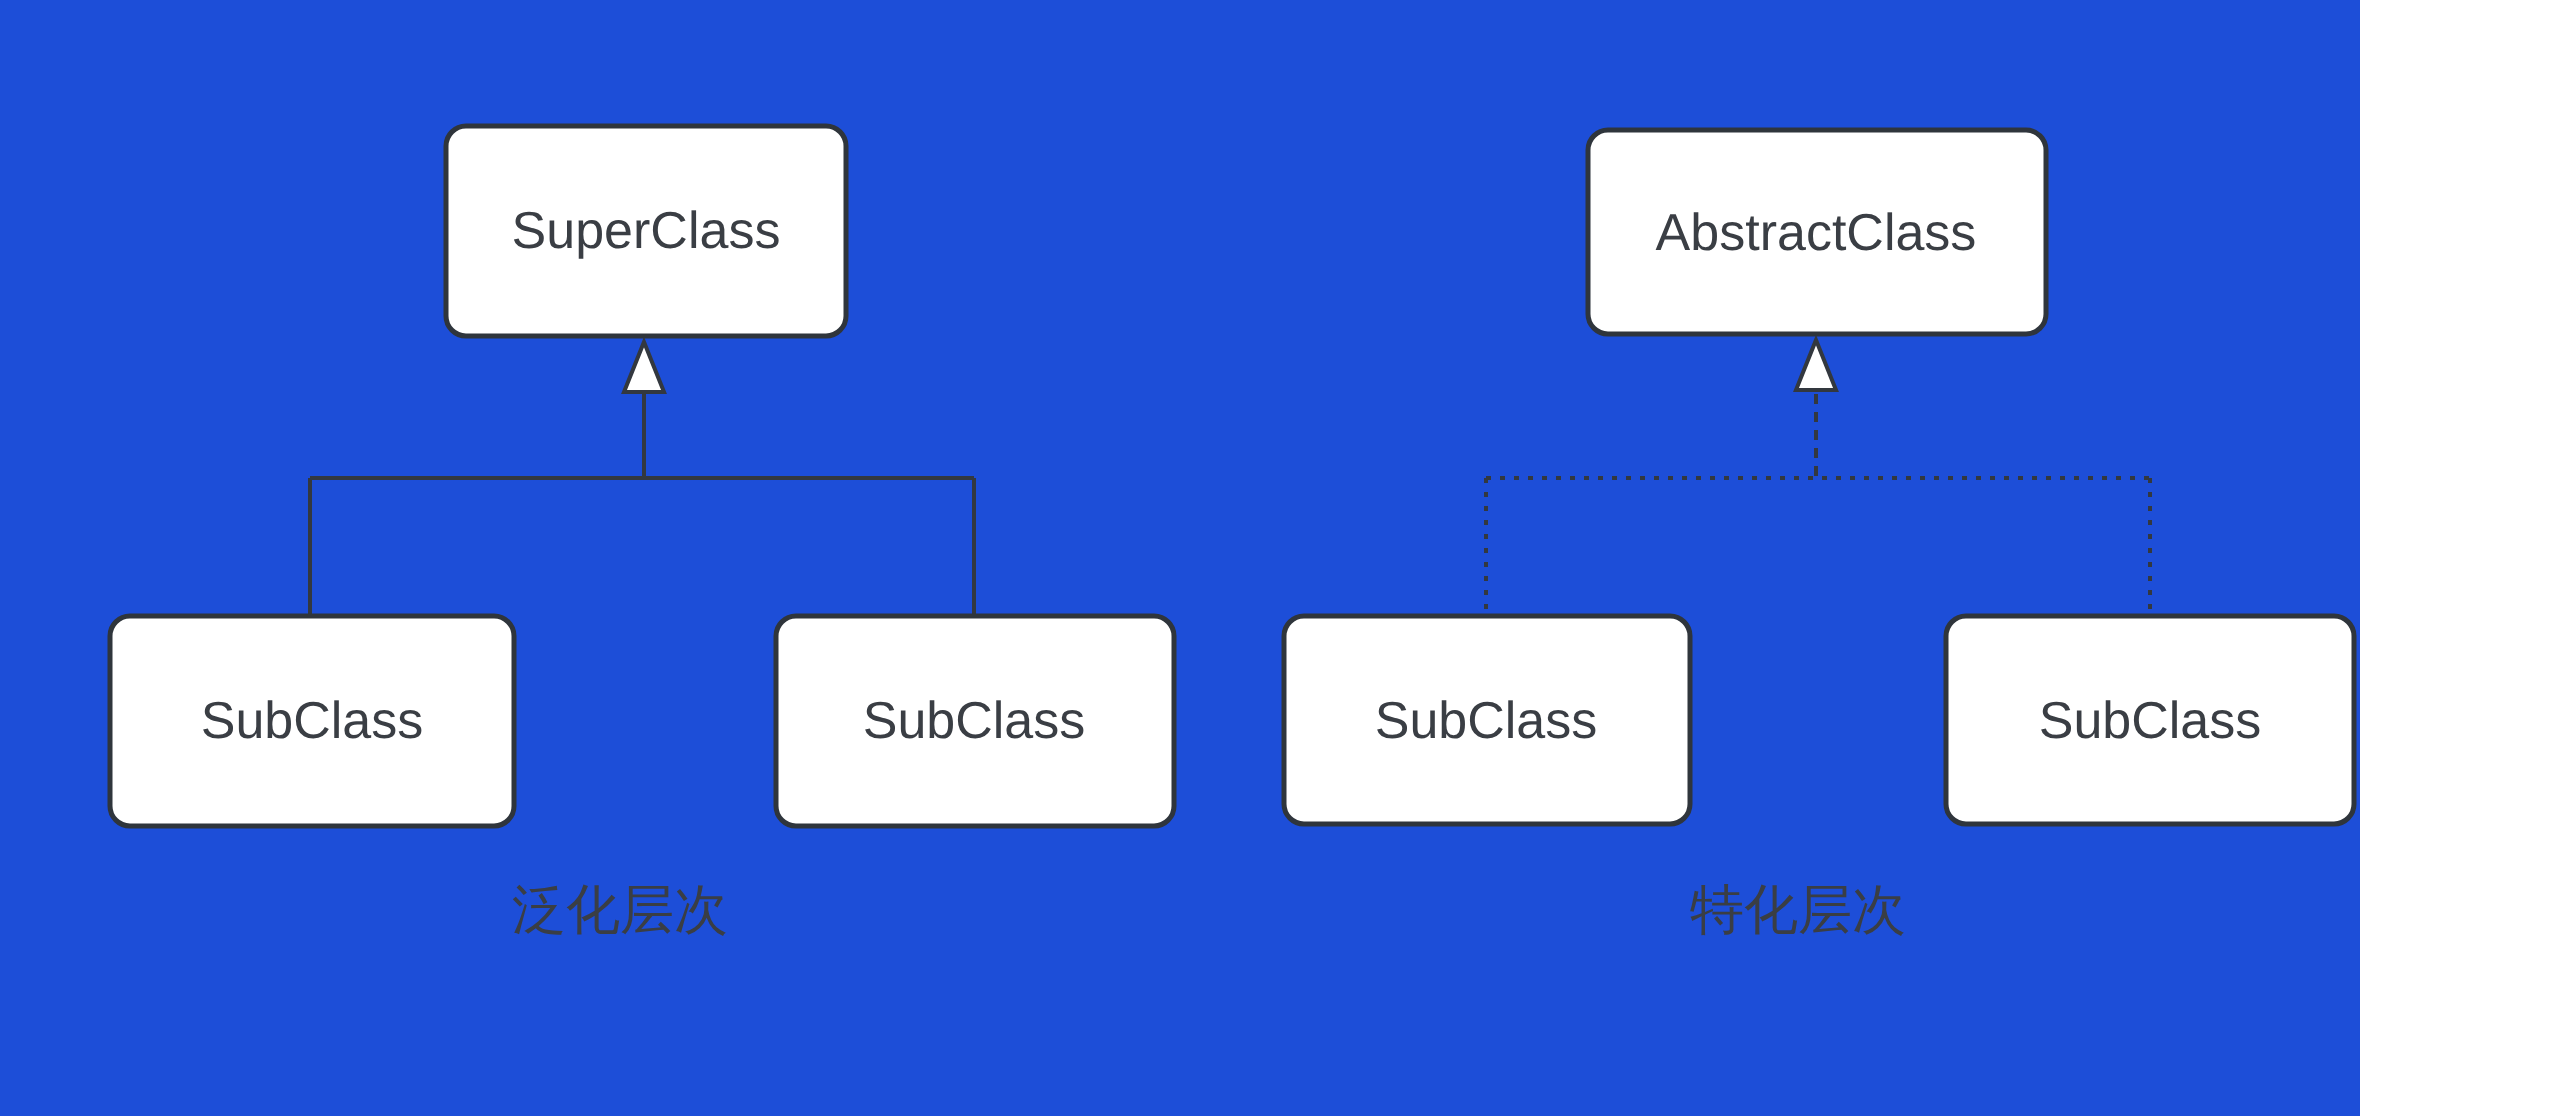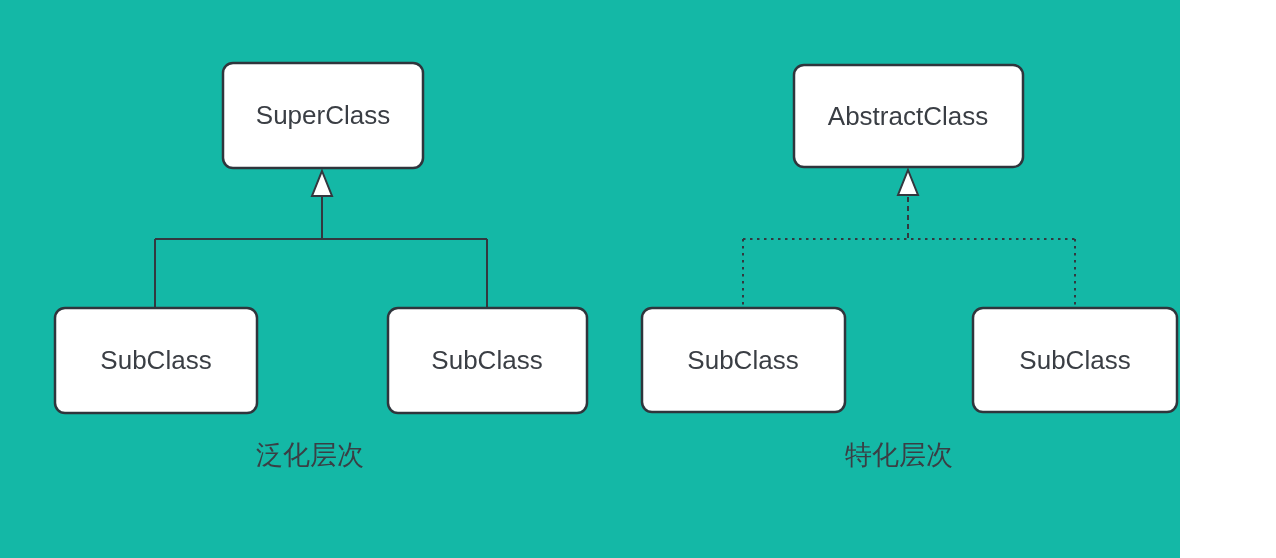--- a/index.html
+++ b/index.html
@@ -4,21 +4,21 @@
 <style>
   html, body {
     margin: 0;
     padding: 0;
     background: #ffffff;
   }
   .canvas {
     position: relative;
     width: 1180px;
     height: 558px;
-    background: #14b8a6;
+    background: #1d4ed8;
     overflow: hidden;
   }
   svg {
     display: block;
     font-family: "Liberation Sans", "DejaVu Sans", sans-serif;
   }
   .node-rect {
     fill: #ffffff;
     stroke: #2f353c;
     stroke-width: 2.5;

